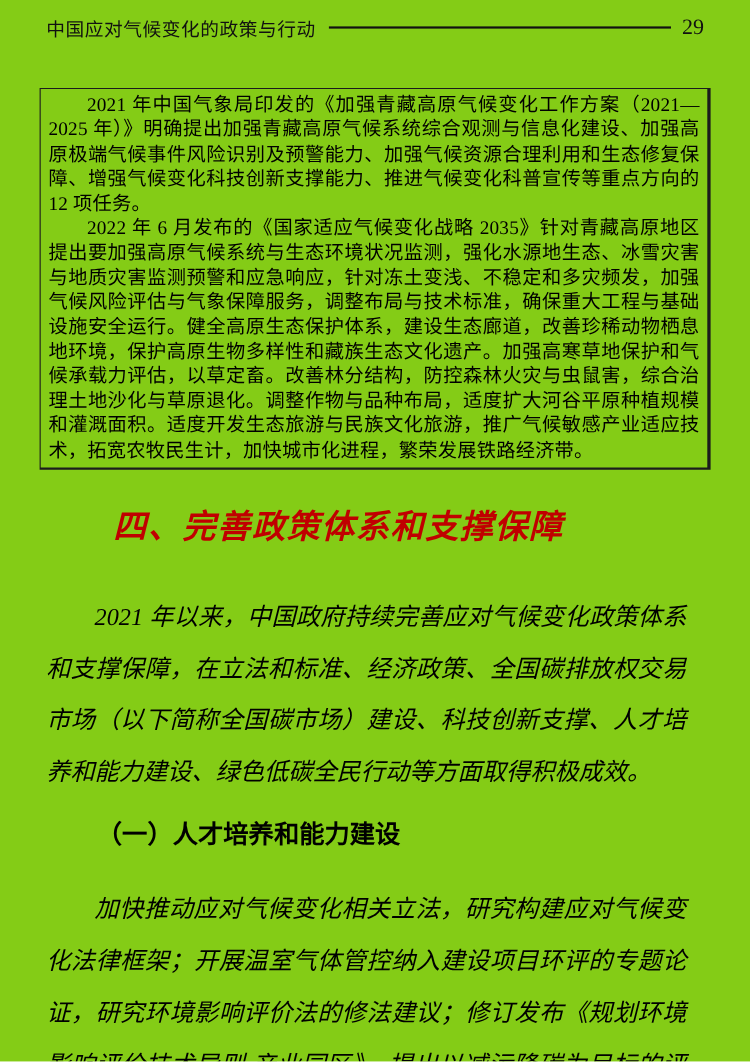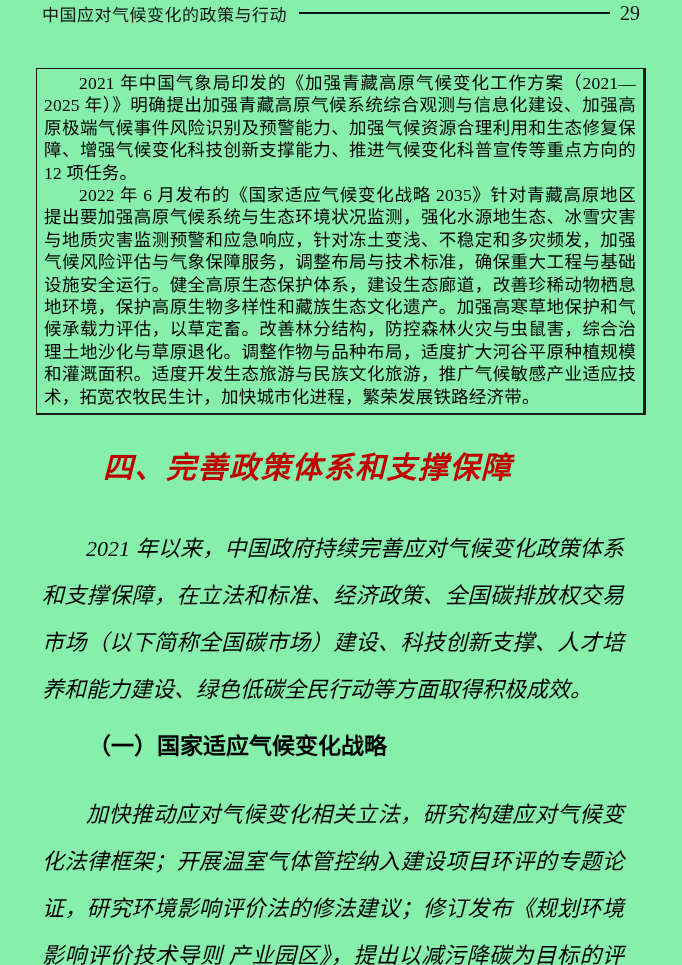--- a/index.html
+++ b/index.html
@@ -1,22 +1,22 @@
 <!DOCTYPE html>
 <html lang="zh-CN"><head>
 <meta charset="utf-8">
 <style>
   html,body{margin:0;padding:0;background:#ffffff;}
   .page{
     position:relative;
     width:682px;height:965px;
     margin:0 auto;
-    background:#86efac;
+    background:#84cc16;
     box-sizing:border-box;
-    padding:0 42px 0 42px;
+    padding:12px 42px 0 42px;
     overflow:hidden;
     font-family:"Liberation Serif","DejaVu Serif",serif;
     color:#000;
   }
   
   .header{
     display:flex;align-items:center;
     height:26px;
   }
   .header-title{
@@ -95,17 +95,17 @@
 
   <div class="info-box">
     <p>2021 年中国气象局印发的《加强青藏高原气候变化工作方案（2021—2025 年）》明确提出加强青藏高原气候系统综合观测与信息化建设、加强高原极端气候事件风险识别及预警能力、加强气候资源合理利用和生态修复保障、增强气候变化科技创新支撑能力、推进气候变化科普宣传等重点方向的 12 项任务。</p>
     <p>2022 年 6 月发布的《国家适应气候变化战略 2035》针对青藏高原地区提出要加强高原气候系统与生态环境状况监测，强化水源地生态、冰雪灾害与地质灾害监测预警和应急响应，针对冻土变浅、不稳定和多灾频发，加强气候风险评估与气象保障服务，调整布局与技术标准，确保重大工程与基础设施安全运行。健全高原生态保护体系，建设生态廊道，改善珍稀动物栖息地环境，保护高原生物多样性和藏族生态文化遗产。加强高寒草地保护和气候承载力评估，以草定畜。改善林分结构，防控森林火灾与虫鼠害，综合治理土地沙化与草原退化。调整作物与品种布局，适度扩大河谷平原种植规模和灌溉面积。适度开发生态旅游与民族文化旅游，推广气候敏感产业适应技术，拓宽农牧民生计，加快城市化进程，繁荣发展铁路经济带。</p>
   </div>
 
   <div class="section-heading" style="color: rgb(192, 0, 0);">四、完善政策体系和支撑保障</div>
 
   <p class="body-para">2021 年以来，中国政府持续完善应对气候变化政策体系和支撑保障，在立法和标准、经济政策、全国碳排放权交易市场（以下简称全国碳市场）建设、科技创新支撑、人才培养和能力建设、绿色低碳全民行动等方面取得积极成效。</p>
 
-  <div class="subsection-heading">（一）国家适应气候变化战略</div>
+  <div class="subsection-heading">（一）人才培养和能力建设</div>
 
   <p class="body-para last">加快推动应对气候变化相关立法，研究构建应对气候变化法律框架；开展温室气体管控纳入建设项目环评的专题论证，研究环境影响评价法的修法建议；修订发布《规划环境影响评价技术导则 产业园区》，提出以减污降碳为目标的评价要求；</p>
 
 </div>
 
 </body></html>

